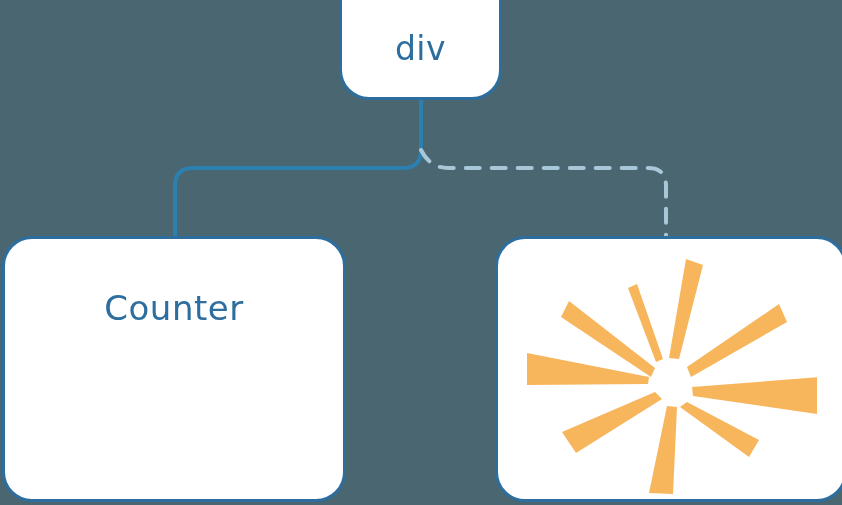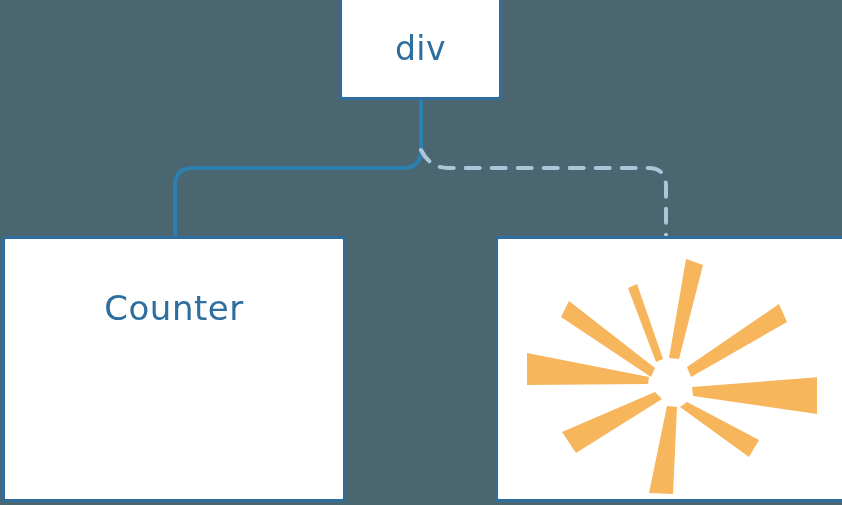--- a/index.html
+++ b/index.html
@@ -25,21 +25,21 @@
     width: 842px;
     height: 505px;
     pointer-events: none;
   }
 
   
   .node {
     position: absolute;
     background: #ffffff;
     border: 3px solid #2d6e9e;
-    border-radius: 4px;
+    border-radius: 30px;
     box-sizing: border-box;
   }
 
   
   #node-div {
     left: 339px;
     top: -3px;
     width: 163px;
     height: 103px;
     border-top-left-radius: 0;

